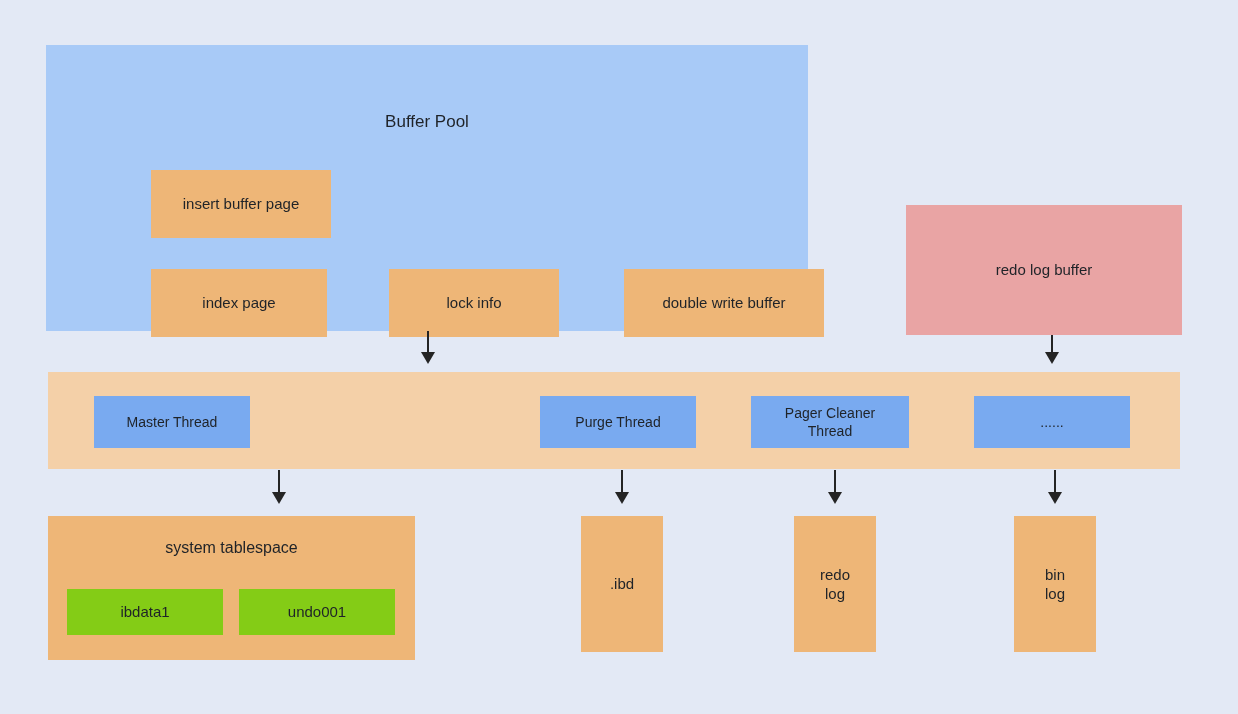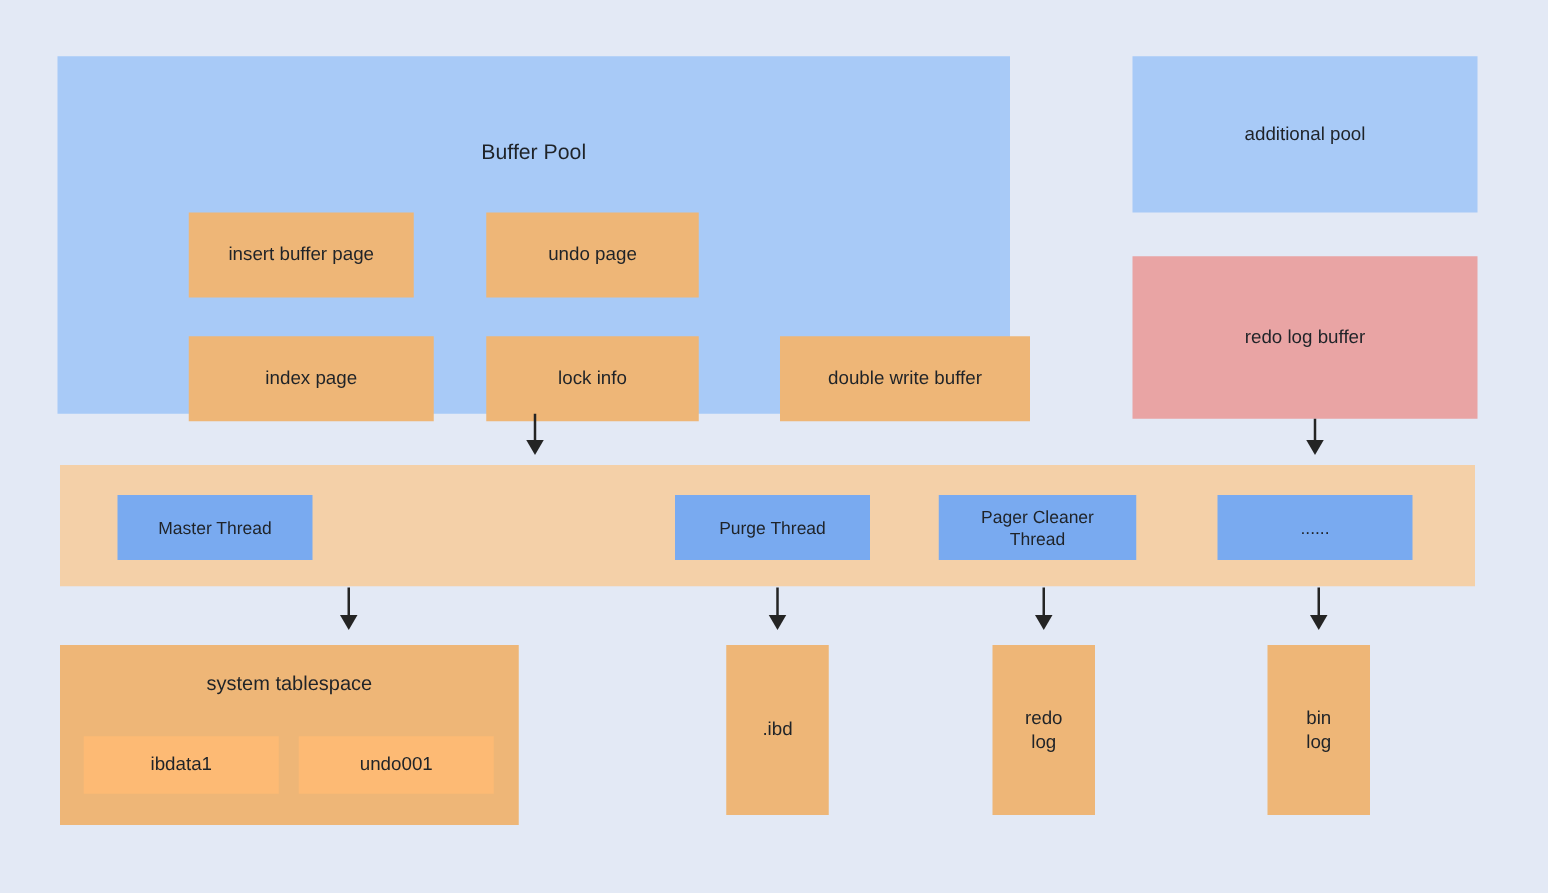--- a/index.html
+++ b/index.html
@@ -92,21 +92,21 @@
   }
   #system-tablespace-title {
     position: absolute;
     left: 0; top: 22px;
     width: 367px;
     text-align: center;
     font-size: 16px;
     color: #1f2328;
   }
   .ts-file {
-    background: #fdba74;
+    background: #84cc16;
     font-size: 15px;
     top: 589px;
     height: 46px;
   }
   .file-box {
     background: #eeb677;
     font-size: 15px;
     top: 516px;
     height: 136px;
     width: 82px;
@@ -128,28 +128,26 @@
 </style>
 </head>
 <body>
 
 <div id="stage">
 
   <div class="box" id="buffer-pool">
     <div id="buffer-pool-title">Buffer Pool</div>
 
     <div class="box pool-cell" style="left:105px; top:125px; width:180px; height:68px;">insert buffer page</div>
-    <div class="box pool-cell" style="left:343px; top:125px; width:170px; height:68px;">undo page</div>
 
-    <div class="box pool-cell" style="left:105px; top:224px; width:196px; height:68px;">index page</div>
+    <div class="box pool-cell" style="left:105px; top:224px; width:176px; height:68px;">index page</div>
     <div class="box pool-cell" style="left:343px; top:224px; width:170px; height:68px;">lock info</div>
     <div class="box pool-cell" style="left:578px; top:224px; width:200px; height:68px;">double write buffer</div>
   </div>
 
-  <div class="box" id="additional-pool">additional pool</div>
   <div class="box" id="redo-log-buffer">redo log buffer</div>
 
   <div class="arrow" style="left:427px; top:331px; height:28px;"></div>
   <div class="arrow-head" style="left:421px; top:352px;"></div>
 
   <div class="arrow" style="left:1051px; top:335px; height:24px;"></div>
   <div class="arrow-head" style="left:1045px; top:352px;"></div>
 
   <div class="box" id="thread-bar">
   </div>

